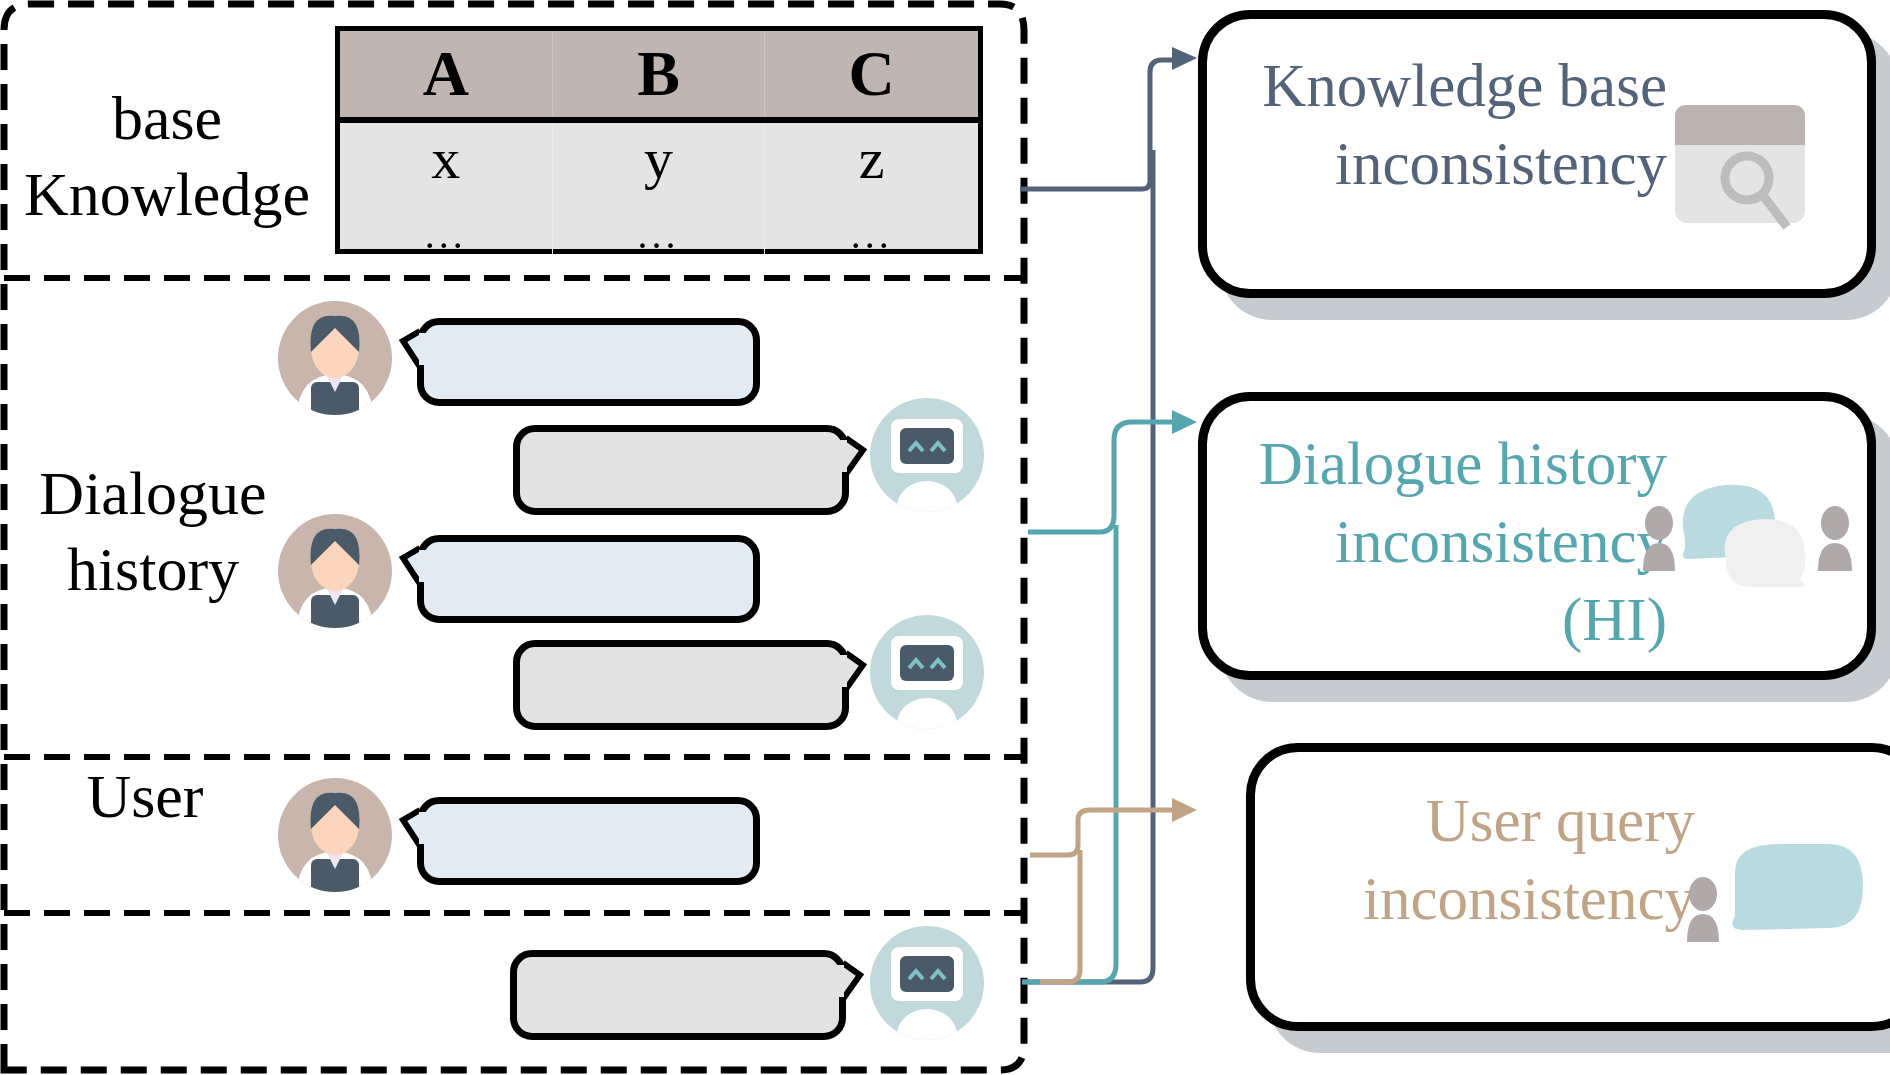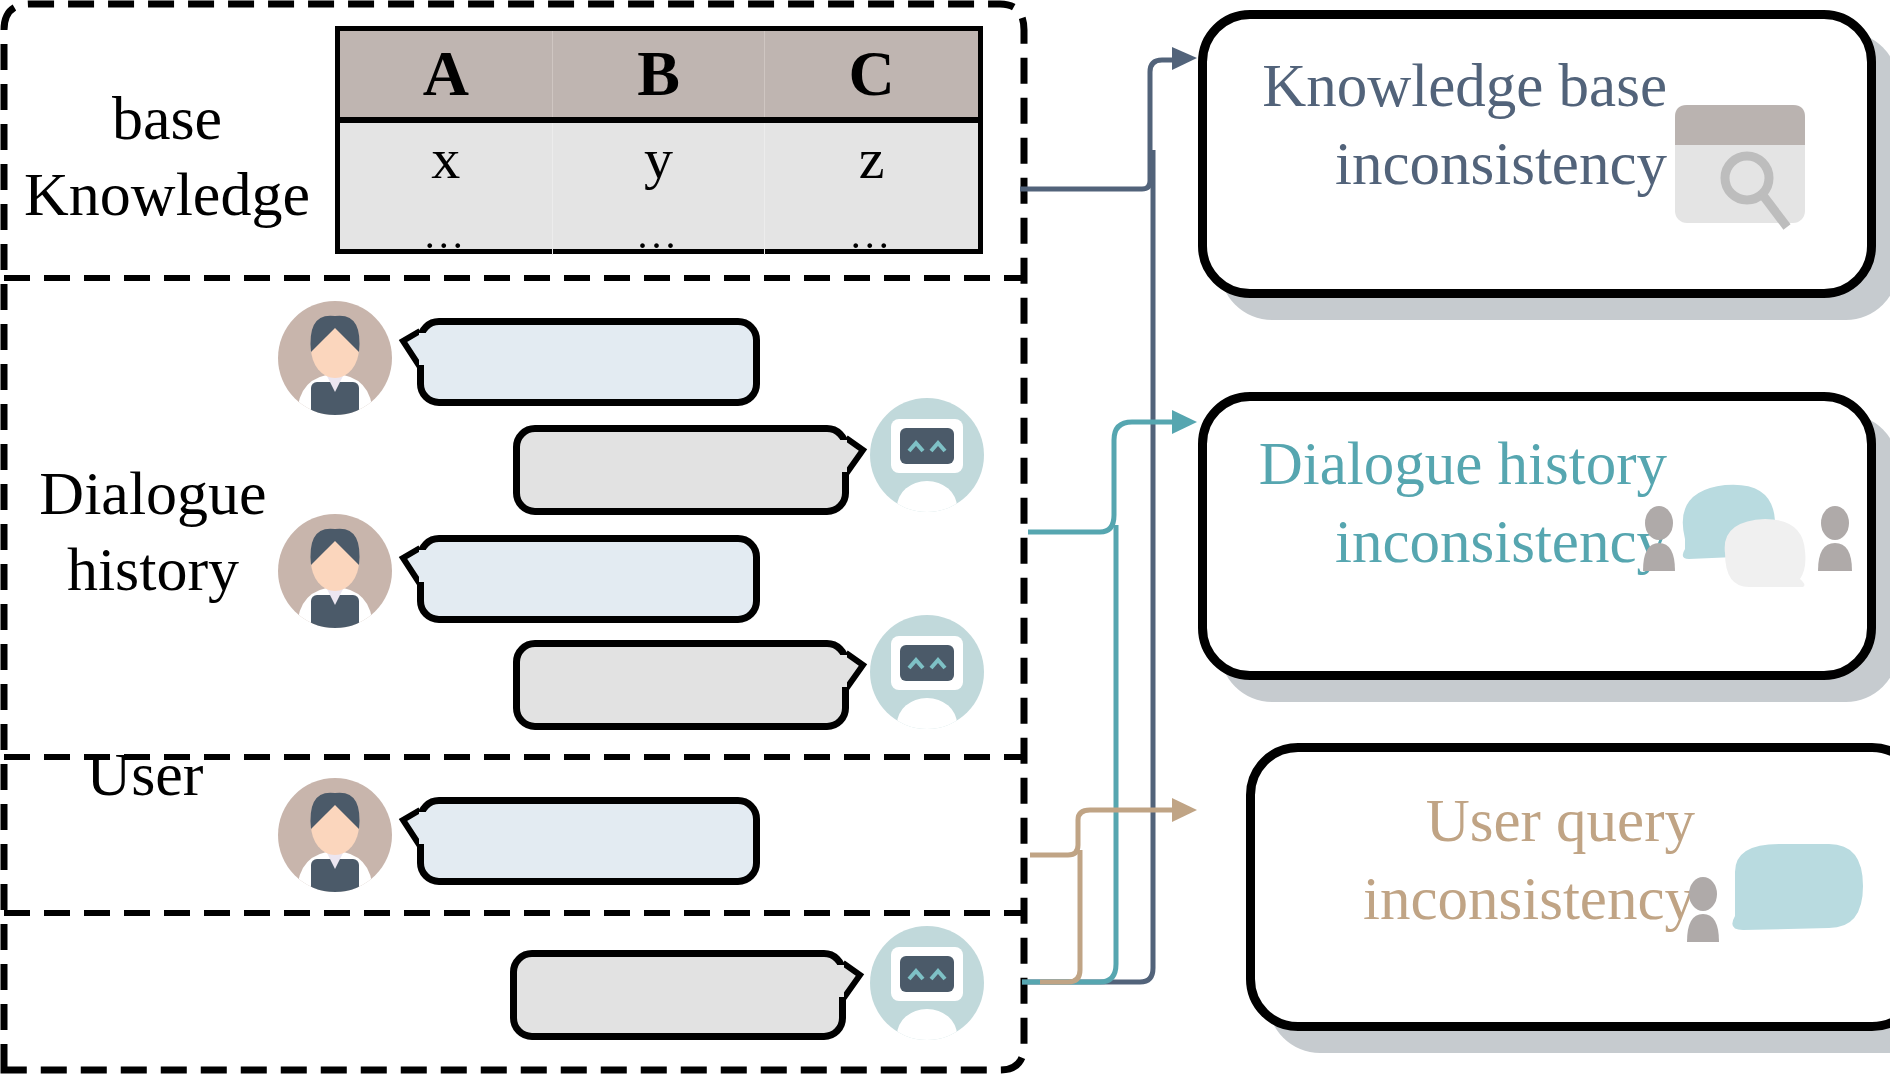--- a/index.html
+++ b/index.html
@@ -72,21 +72,21 @@
     <span>z</span>
     <span class="dots">...</span>
   </div>
 </div>
 
 <div class="sec-label" style="left:8px; top:455px; width:290px;">
   <div>Dialogue</div>
   <div>history</div>
 </div>
 
-<div class="sec-label" style="left:20px; top:736px; width:250px;">
+<div class="sec-label" style="left:20px; top:758px; width:250px;">
   <div>User</div>
 </div>
 
 <div class="bubble user" style="left:417px; top:318px; width:343px; height:88px;"></div>
 <div class="bubble bot" style="left:513px; top:425px; width:336px; height:90px;"></div>
 <div class="bubble user" style="left:417px; top:535px; width:343px; height:88px;"></div>
 <div class="bubble bot" style="left:513px; top:640px; width:336px; height:90px;"></div>
 <div class="bubble user" style="left:417px; top:797px; width:343px; height:88px;"></div>
 <div class="bubble bot" style="left:510px; top:950px; width:336px; height:90px;"></div>
 
@@ -193,20 +193,21 @@
     <path d="M8,44 L8,16 Q8,4 20,4 L126,4 Q138,4 138,16 L138,44 Z" fill="#bab3b0"></path>
     <circle cx="80" cy="77" r="22" fill="none" stroke="#bdbdbd" stroke-width="9"></circle>
     <line x1="95" y1="93" x2="120" y2="126" stroke="#bdbdbd" stroke-width="9"></line>
   </svg>
 </div>
 
 <div class="out-box" style="left:1198px; top:392px;">
   <div class="out-title" style="left:0; top:24px; width:460px; color:#56a6b0;">
     <div>Dialogue history</div>
     <div>inconsistency</div>
+    <div>(HI)</div>
   </div>
   <svg class="abs" style="left:418px; top:70px;" width="240" height="120" viewBox="0 0 240 120">
     <g>
       <ellipse cx="34" cy="52" rx="14" ry="17" fill="#afaaa9"></ellipse>
       <path d="M18,100 Q18,72 34,72 Q50,72 50,100 Z" fill="#afaaa9"></path>
     </g>
     <path d="M60,68 Q48,20 100,14 Q148,10 150,50 Q150,86 110,86 L64,88 Q54,88 60,78 Z" fill="#b9dbe0"></path>
     <path d="M100,82 Q96,50 140,48 Q178,48 180,80 Q182,98 175,108 Q182,114 178,116 L124,116 Q100,116 100,82 Z" fill="#f0f0f0"></path>
     <g>
       <ellipse cx="210" cy="52" rx="14" ry="17" fill="#afaaa9"></ellipse>

